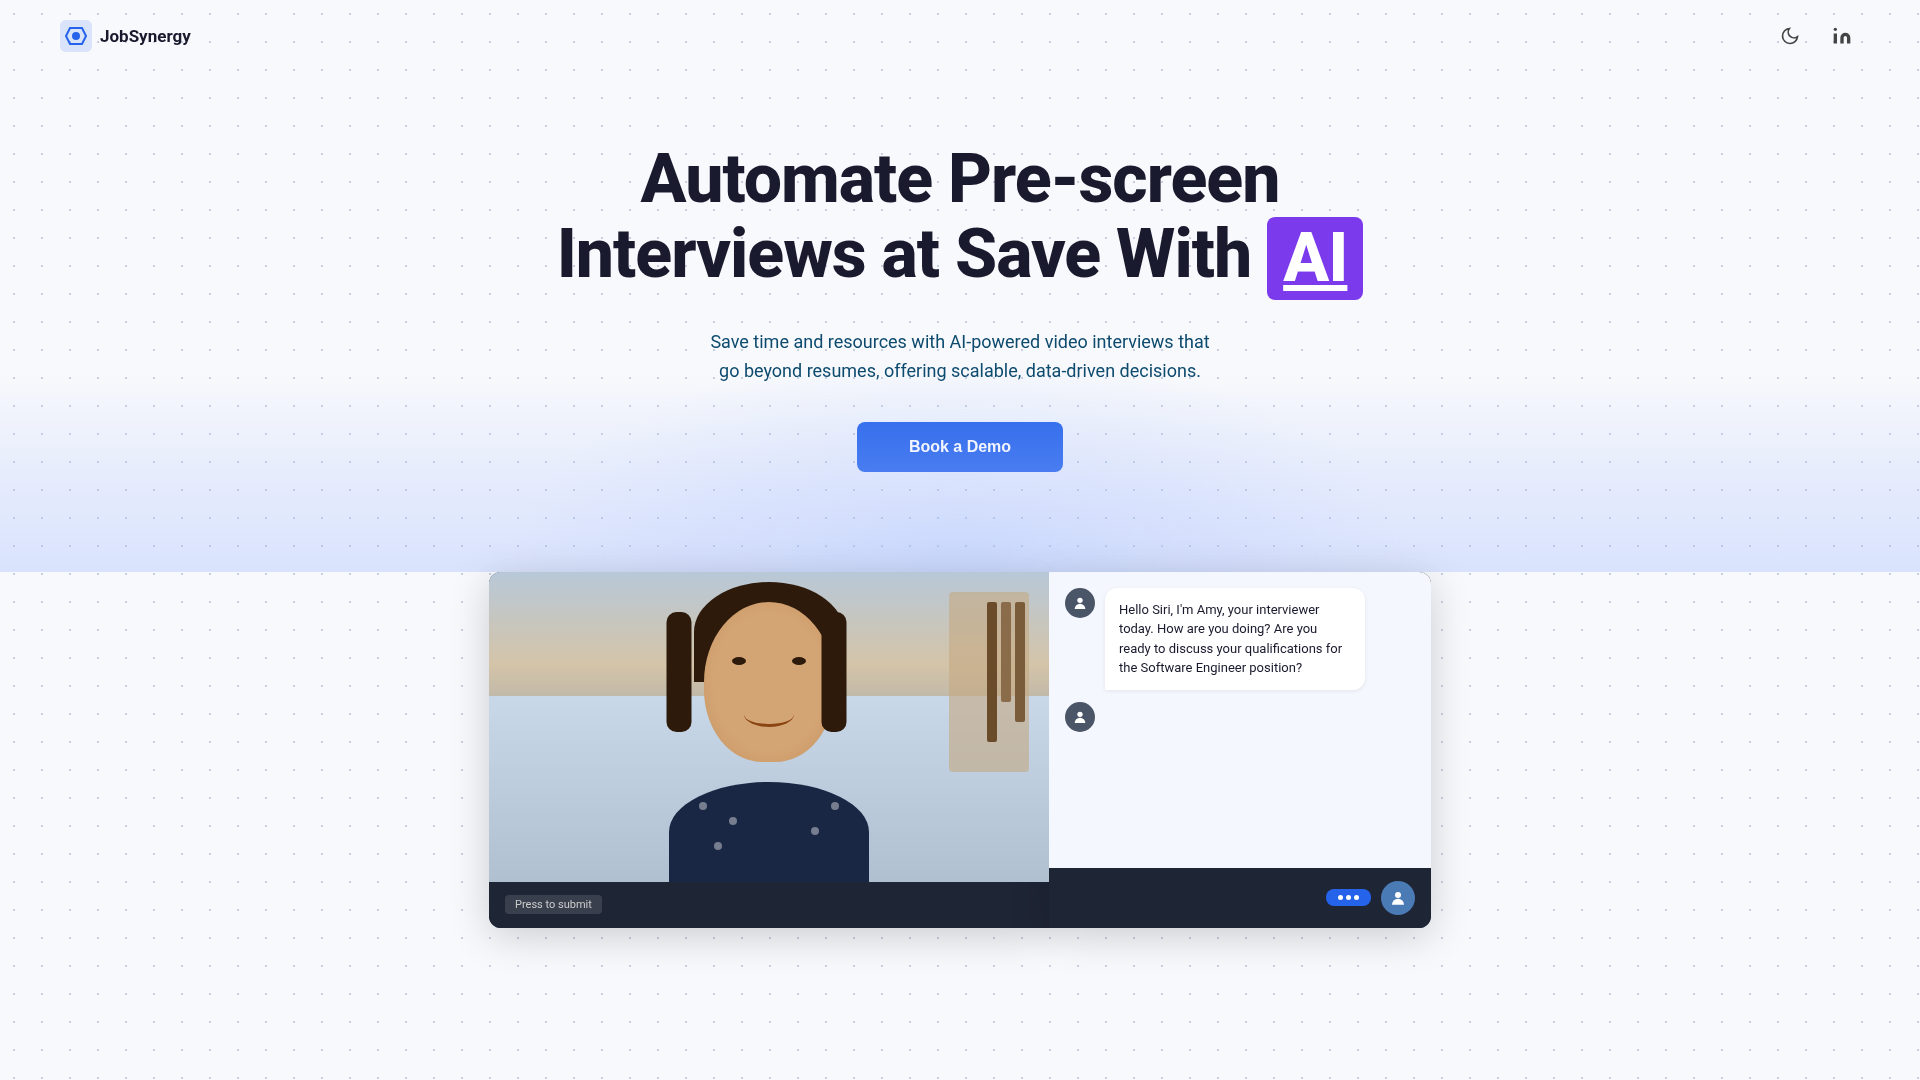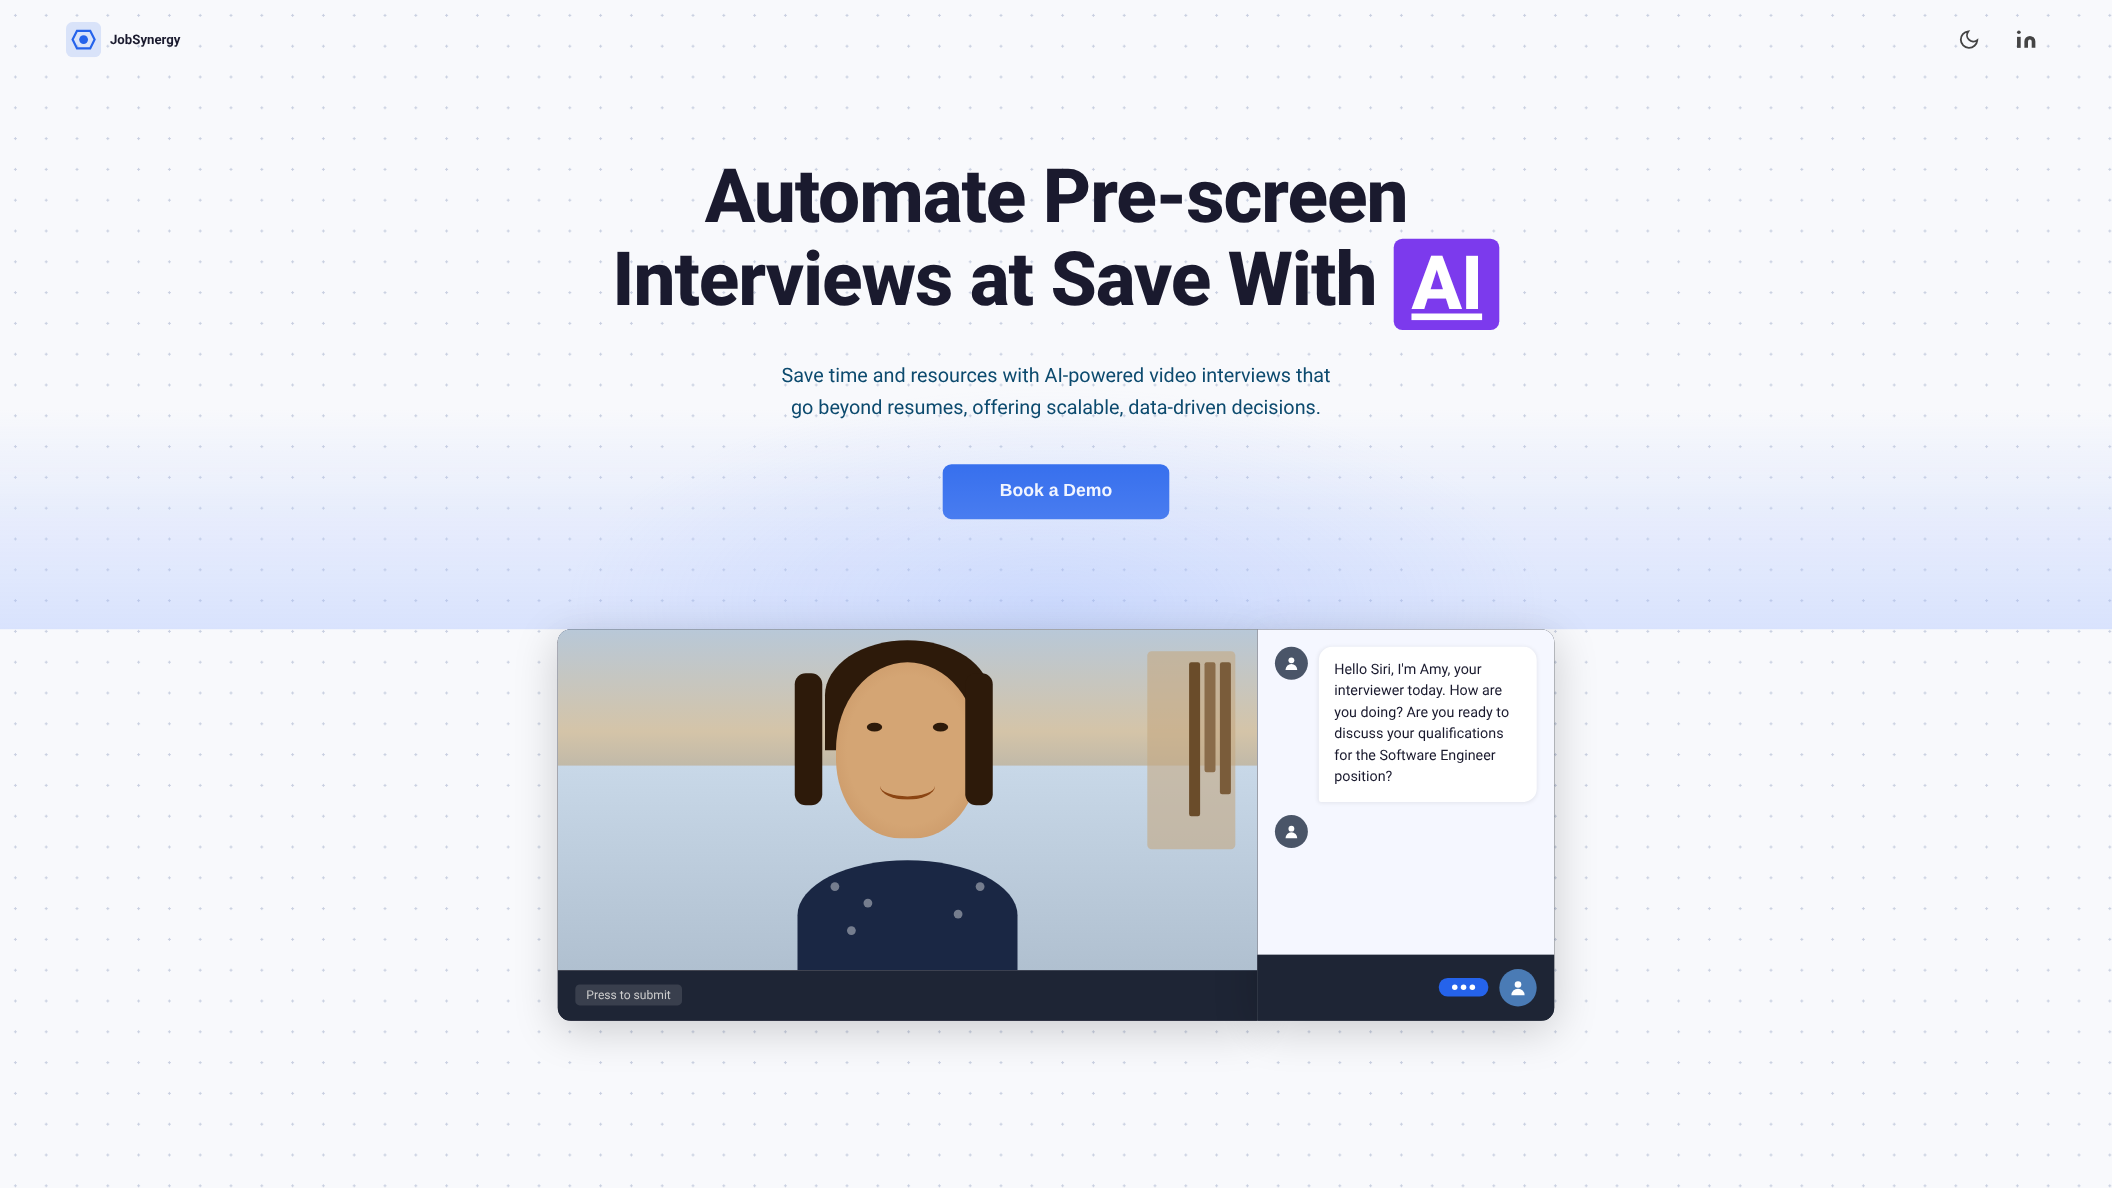--- a/index.html
+++ b/index.html
@@ -30,21 +30,21 @@
       align-items: center;
       justify-content: space-between;
       padding: 18px 60px;
       background: transparent;
     }
 
     .nav-logo {
       display: flex;
       align-items: center;
       gap: 8px;
-      font-size: 12px;
+      font-size: 17px;
       font-weight: 700;
       color: #1a1a2e;
       text-decoration: none;
     }
 
     .nav-logo-icon {
       width: 32px;
       height: 32px;
     }
 
@@ -162,21 +162,21 @@
     .demo-section {
       position: relative;
       z-index: 5;
       display: flex;
       justify-content: center;
       padding: 60px 60px 0;
       gap: 0;
     }
 
     .demo-video-panel {
-      width: 636px;
+      width: 560px;
       border-radius: 12px 0 0 12px;
       overflow: hidden;
       box-shadow: 0 8px 40px rgba(0,0,0,0.18);
       background: #1a1a2e;
       flex-shrink: 0;
     }
 
     .demo-video-content {
       width: 100%;
       height: 310px;
@@ -238,21 +238,21 @@
     .press-hint {
       background: rgba(255,255,255,0.12);
       color: #ccc;
       font-size: 11px;
       padding: 3px 10px;
       border-radius: 4px;
     }
 
     
     .chat-panel {
-      width: 270px;
+      width: 382px;
       background: #1e2535;
       border-radius: 0 12px 12px 0;
       display: flex;
       flex-direction: column;
       box-shadow: 0 8px 40px rgba(0,0,0,0.18);
       overflow: hidden;
     }
 
     .chat-messages {
       flex: 1;

